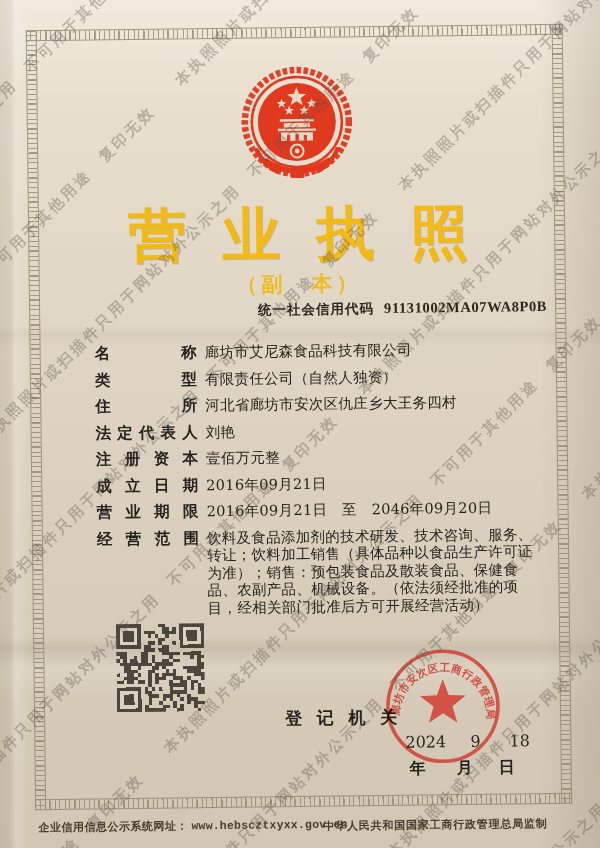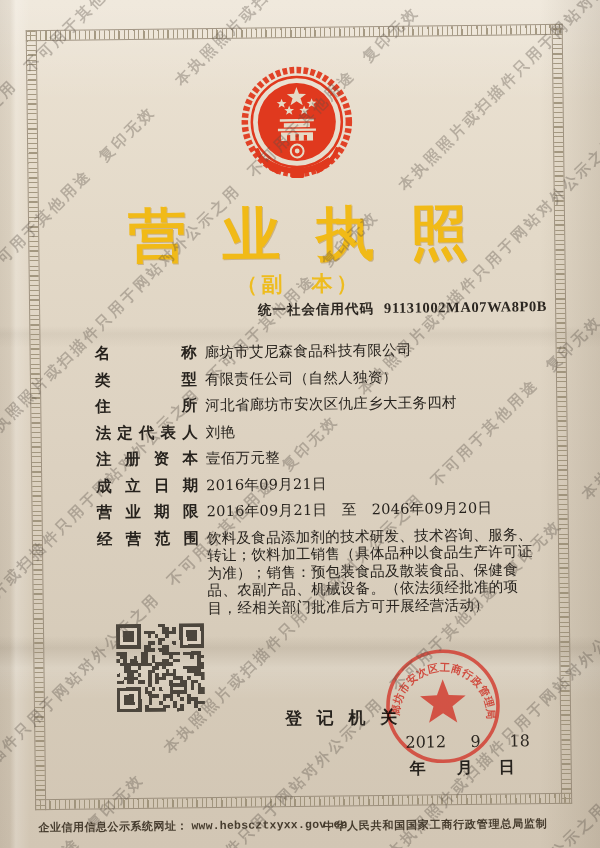--- a/index.html
+++ b/index.html
@@ -413,21 +413,21 @@
         <rect x="2" y="20" width="3" height="3" fill="#3a342c"></rect>
       </svg>
 
     <div id="regline" class="spread">
         <i>登</i>
         <i>记</i>
         <i>机</i>
         <i>关</i>
       </div>
 
-    <span class="dnum" id="d-year">2012</span>
+    <span class="dnum" id="d-year">2024</span>
     <span class="dnum" id="d-month">9</span>
     <span class="dnum" id="d-day">18</span>
     <span class="dlab" id="l-year">年</span>
     <span class="dlab" id="l-month">月</span>
     <span class="dlab" id="l-day">日</span>
 
     <svg id="stamp" width="126" height="126" viewBox="0 0 126 126">
       <defs>
         <path id="stampArc" d="M 19,72 A 44,44 0 0 1 107,72"></path>
       </defs>

